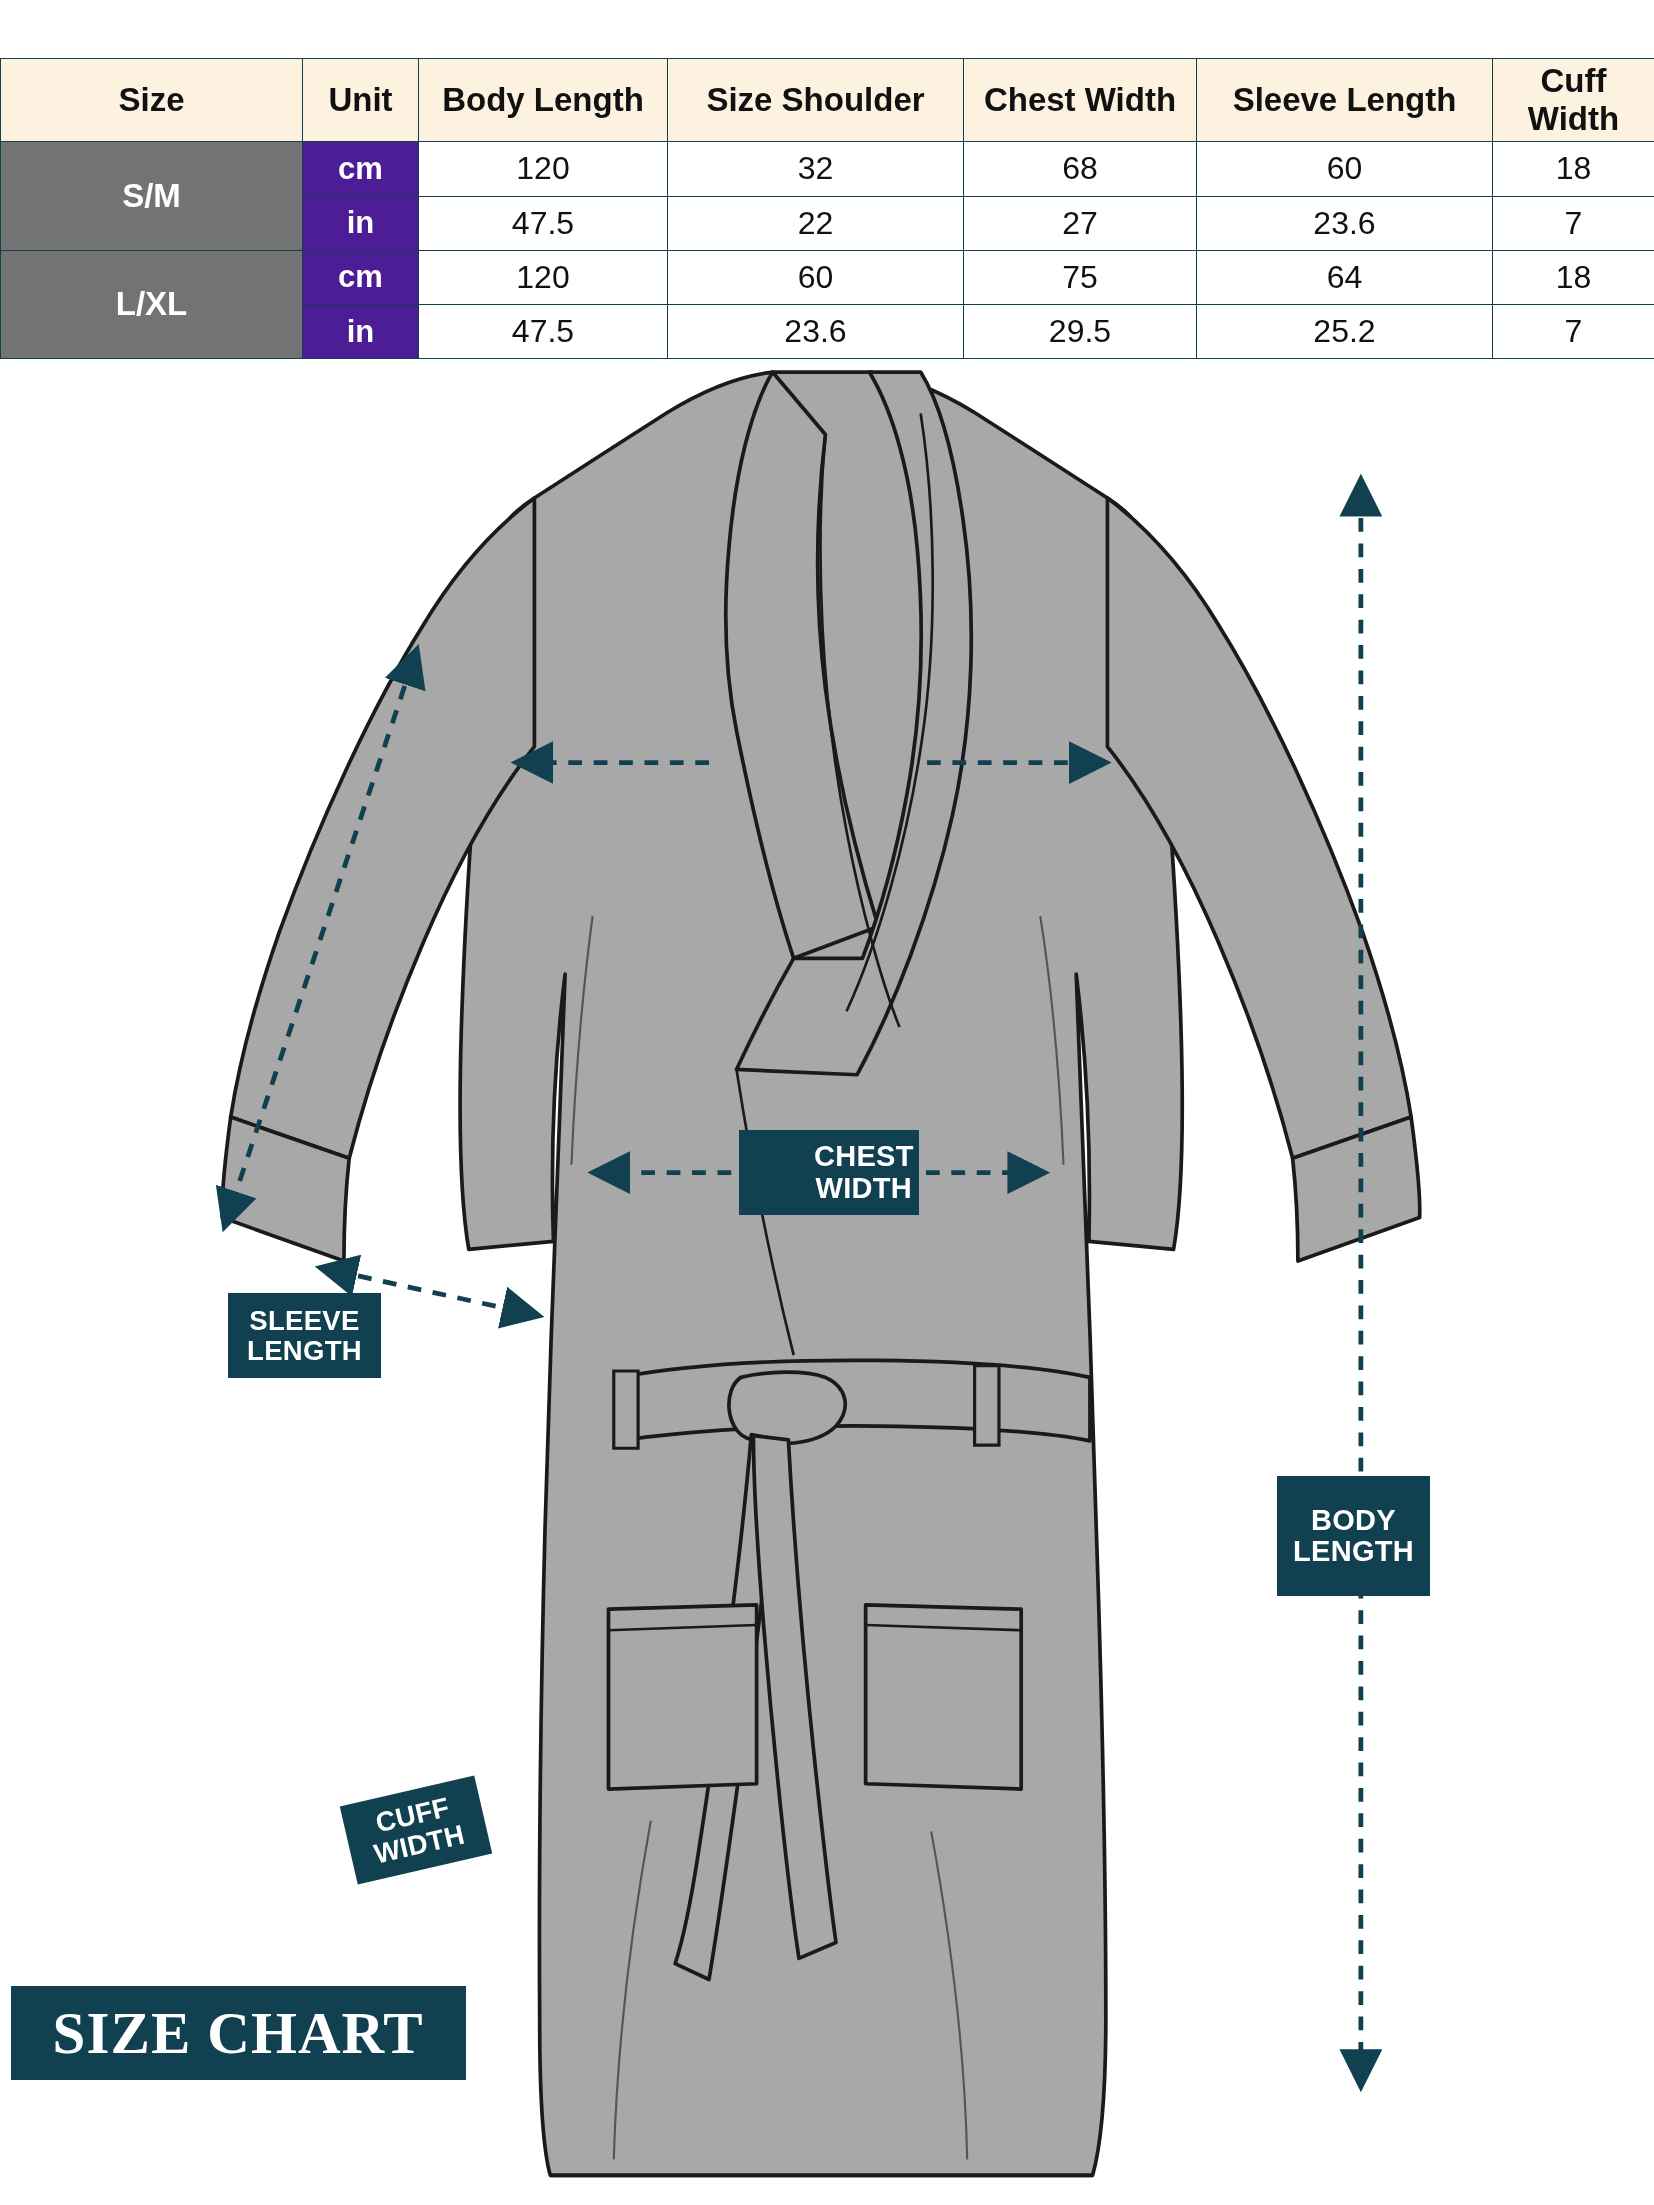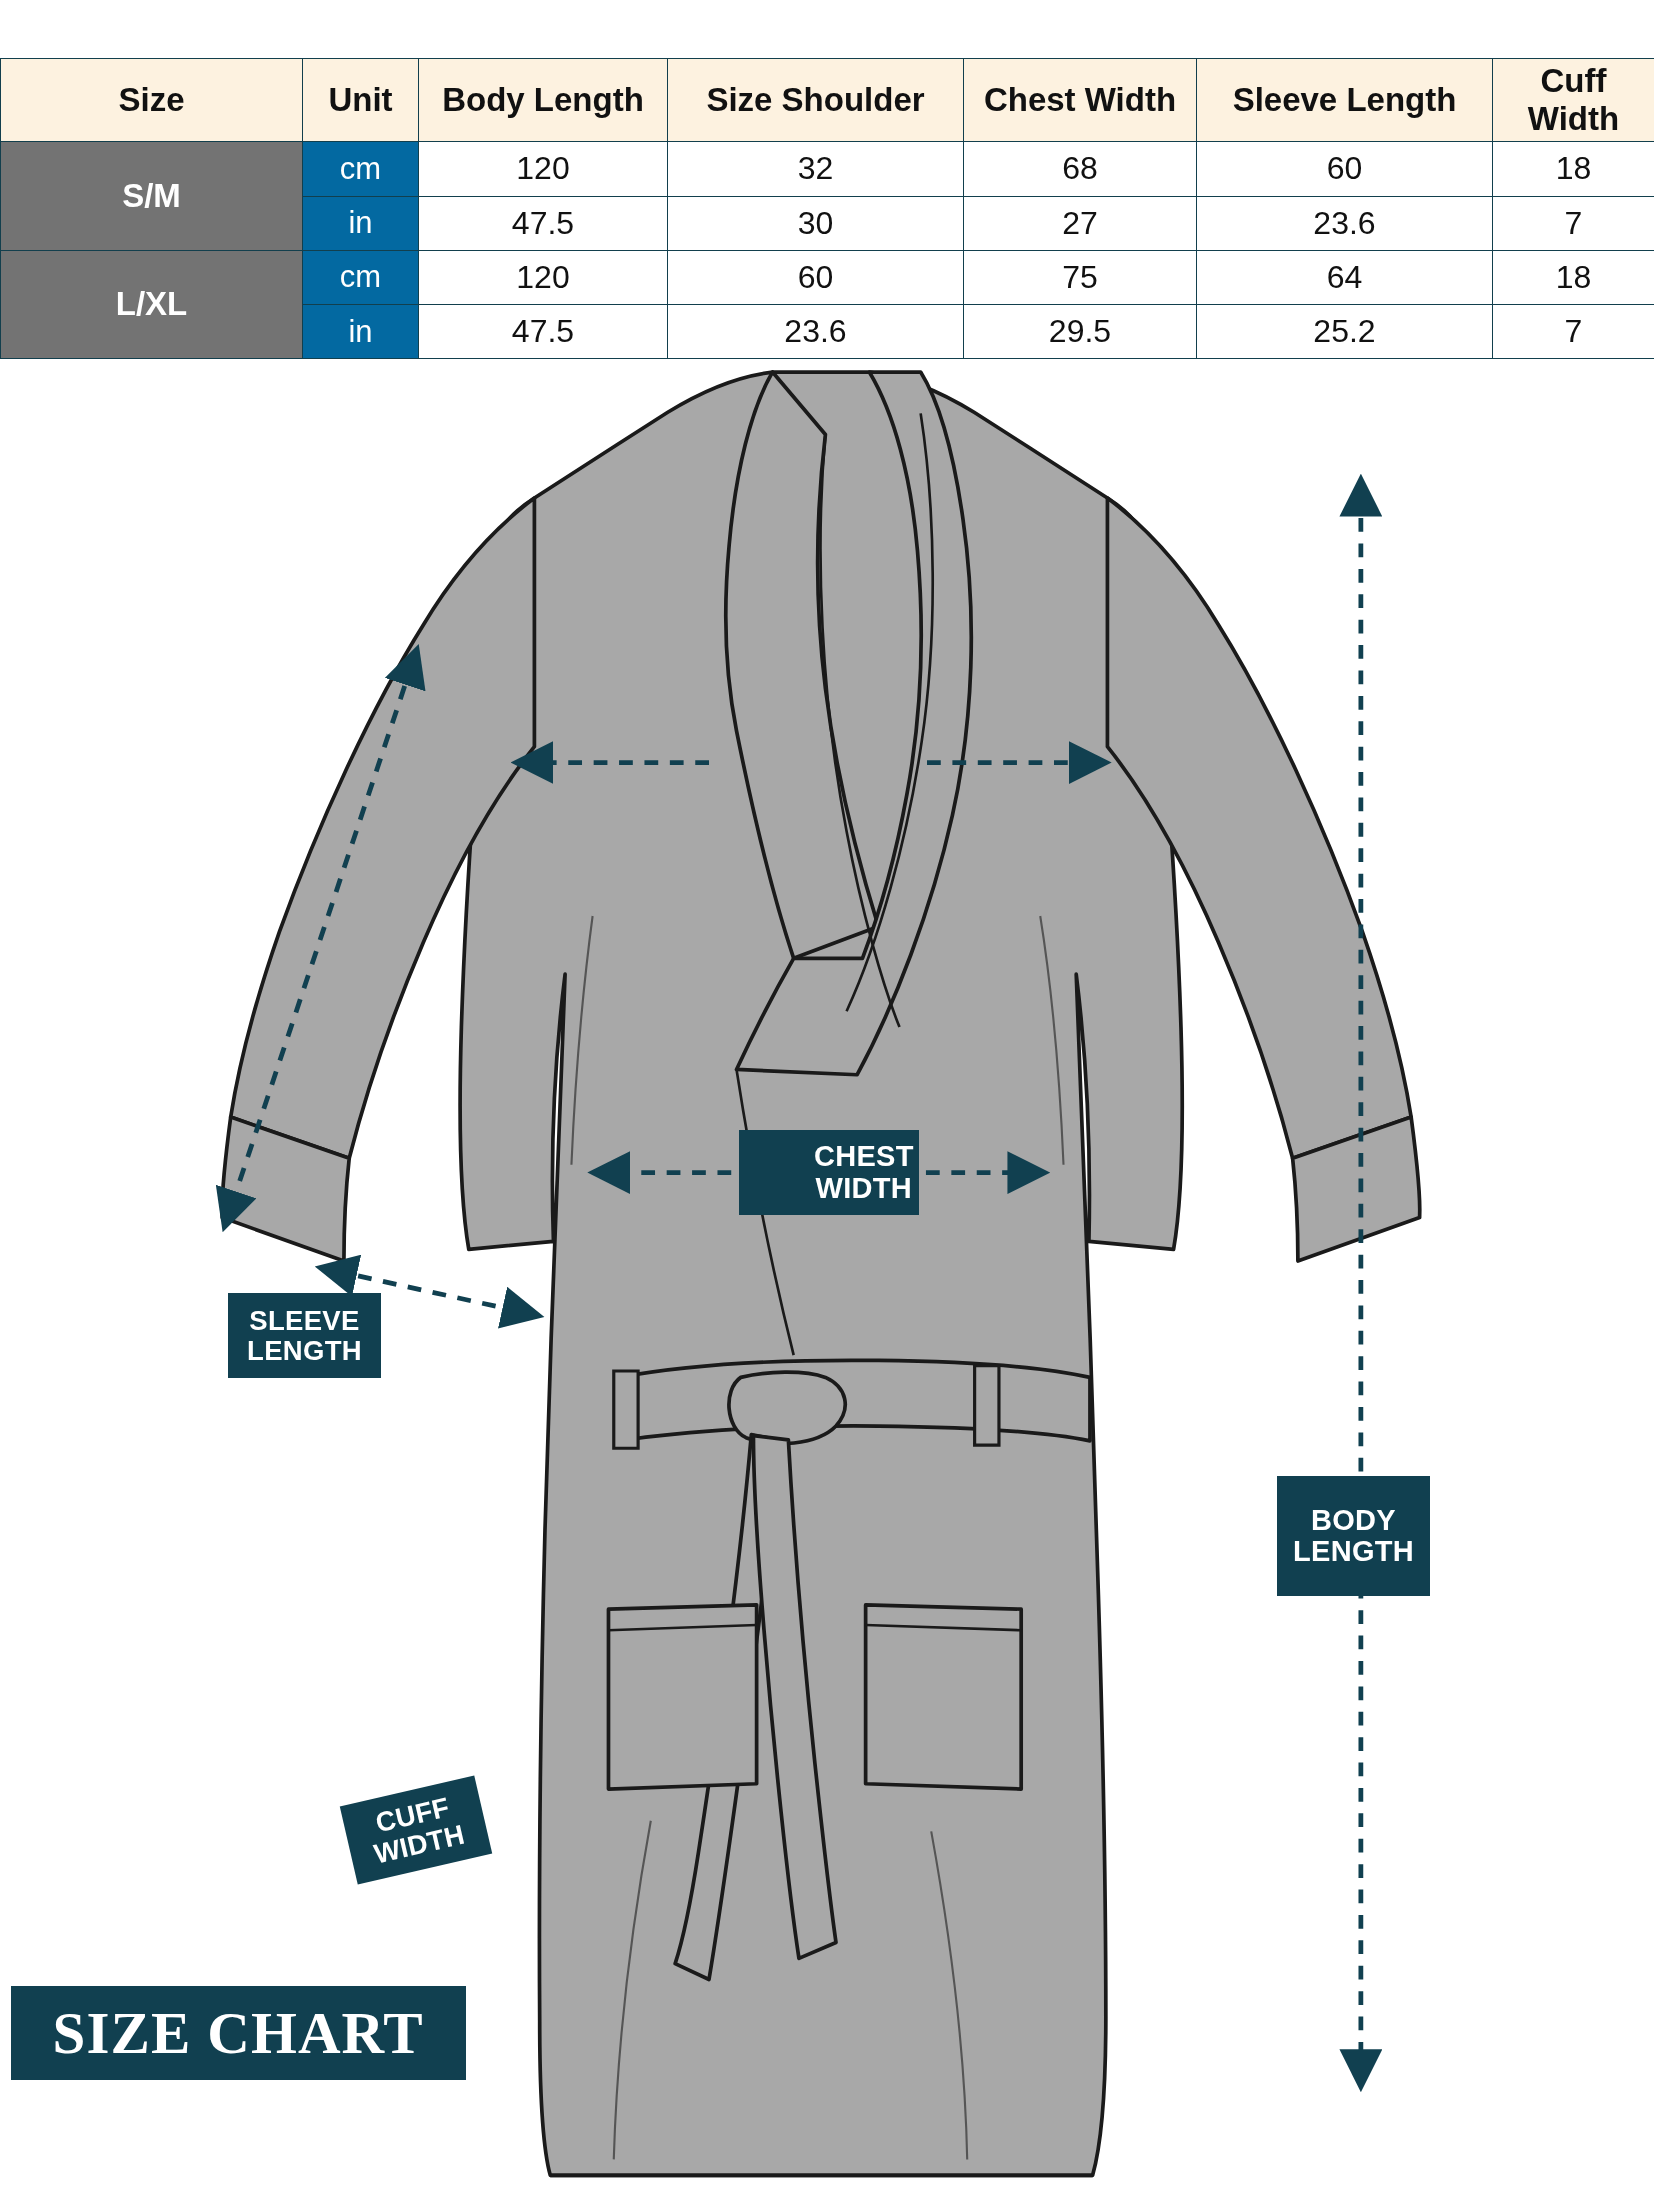--- a/index.html
+++ b/index.html
@@ -52,24 +52,24 @@
     height: 49px;
     padding: 2.1px;
   }
   table.size-table td.size-cell {
     background: #737373;
     color: #ffffff;
     font-size: 33px;
     font-weight: bold;
   }
   table.size-table td.unit-cell {
-    background: #0369a1;
+    background: #4c1d95;
     color: #ffffff;
     font-size: 31px;
-    font-weight: normal;
+    font-weight: bold;
   }
   col.c-size   { width: 302px; }
   col.c-unit   { width: 116px; }
   col.c-body   { width: 249px; }
   col.c-cross  { width: 296px; }
   col.c-chest  { width: 233px; }
   col.c-sleeve { width: 296px; }
   col.c-cuff   { width: 162px; }
 
   
@@ -183,21 +183,21 @@
           <td class="unit-cell">cm</td>
           <td>120</td>
           <td>32</td>
           <td>68</td>
           <td>60</td>
           <td>18</td>
         </tr>
         <tr>
           <td class="unit-cell">in</td>
           <td>47.5</td>
-          <td>30</td>
+          <td>22</td>
           <td>27</td>
           <td>23.6</td>
           <td>7</td>
         </tr>
         <tr>
           <td class="size-cell" rowspan="2">L/XL</td>
           <td class="unit-cell">cm</td>
           <td>120</td>
           <td>60</td>
           <td>75</td>

